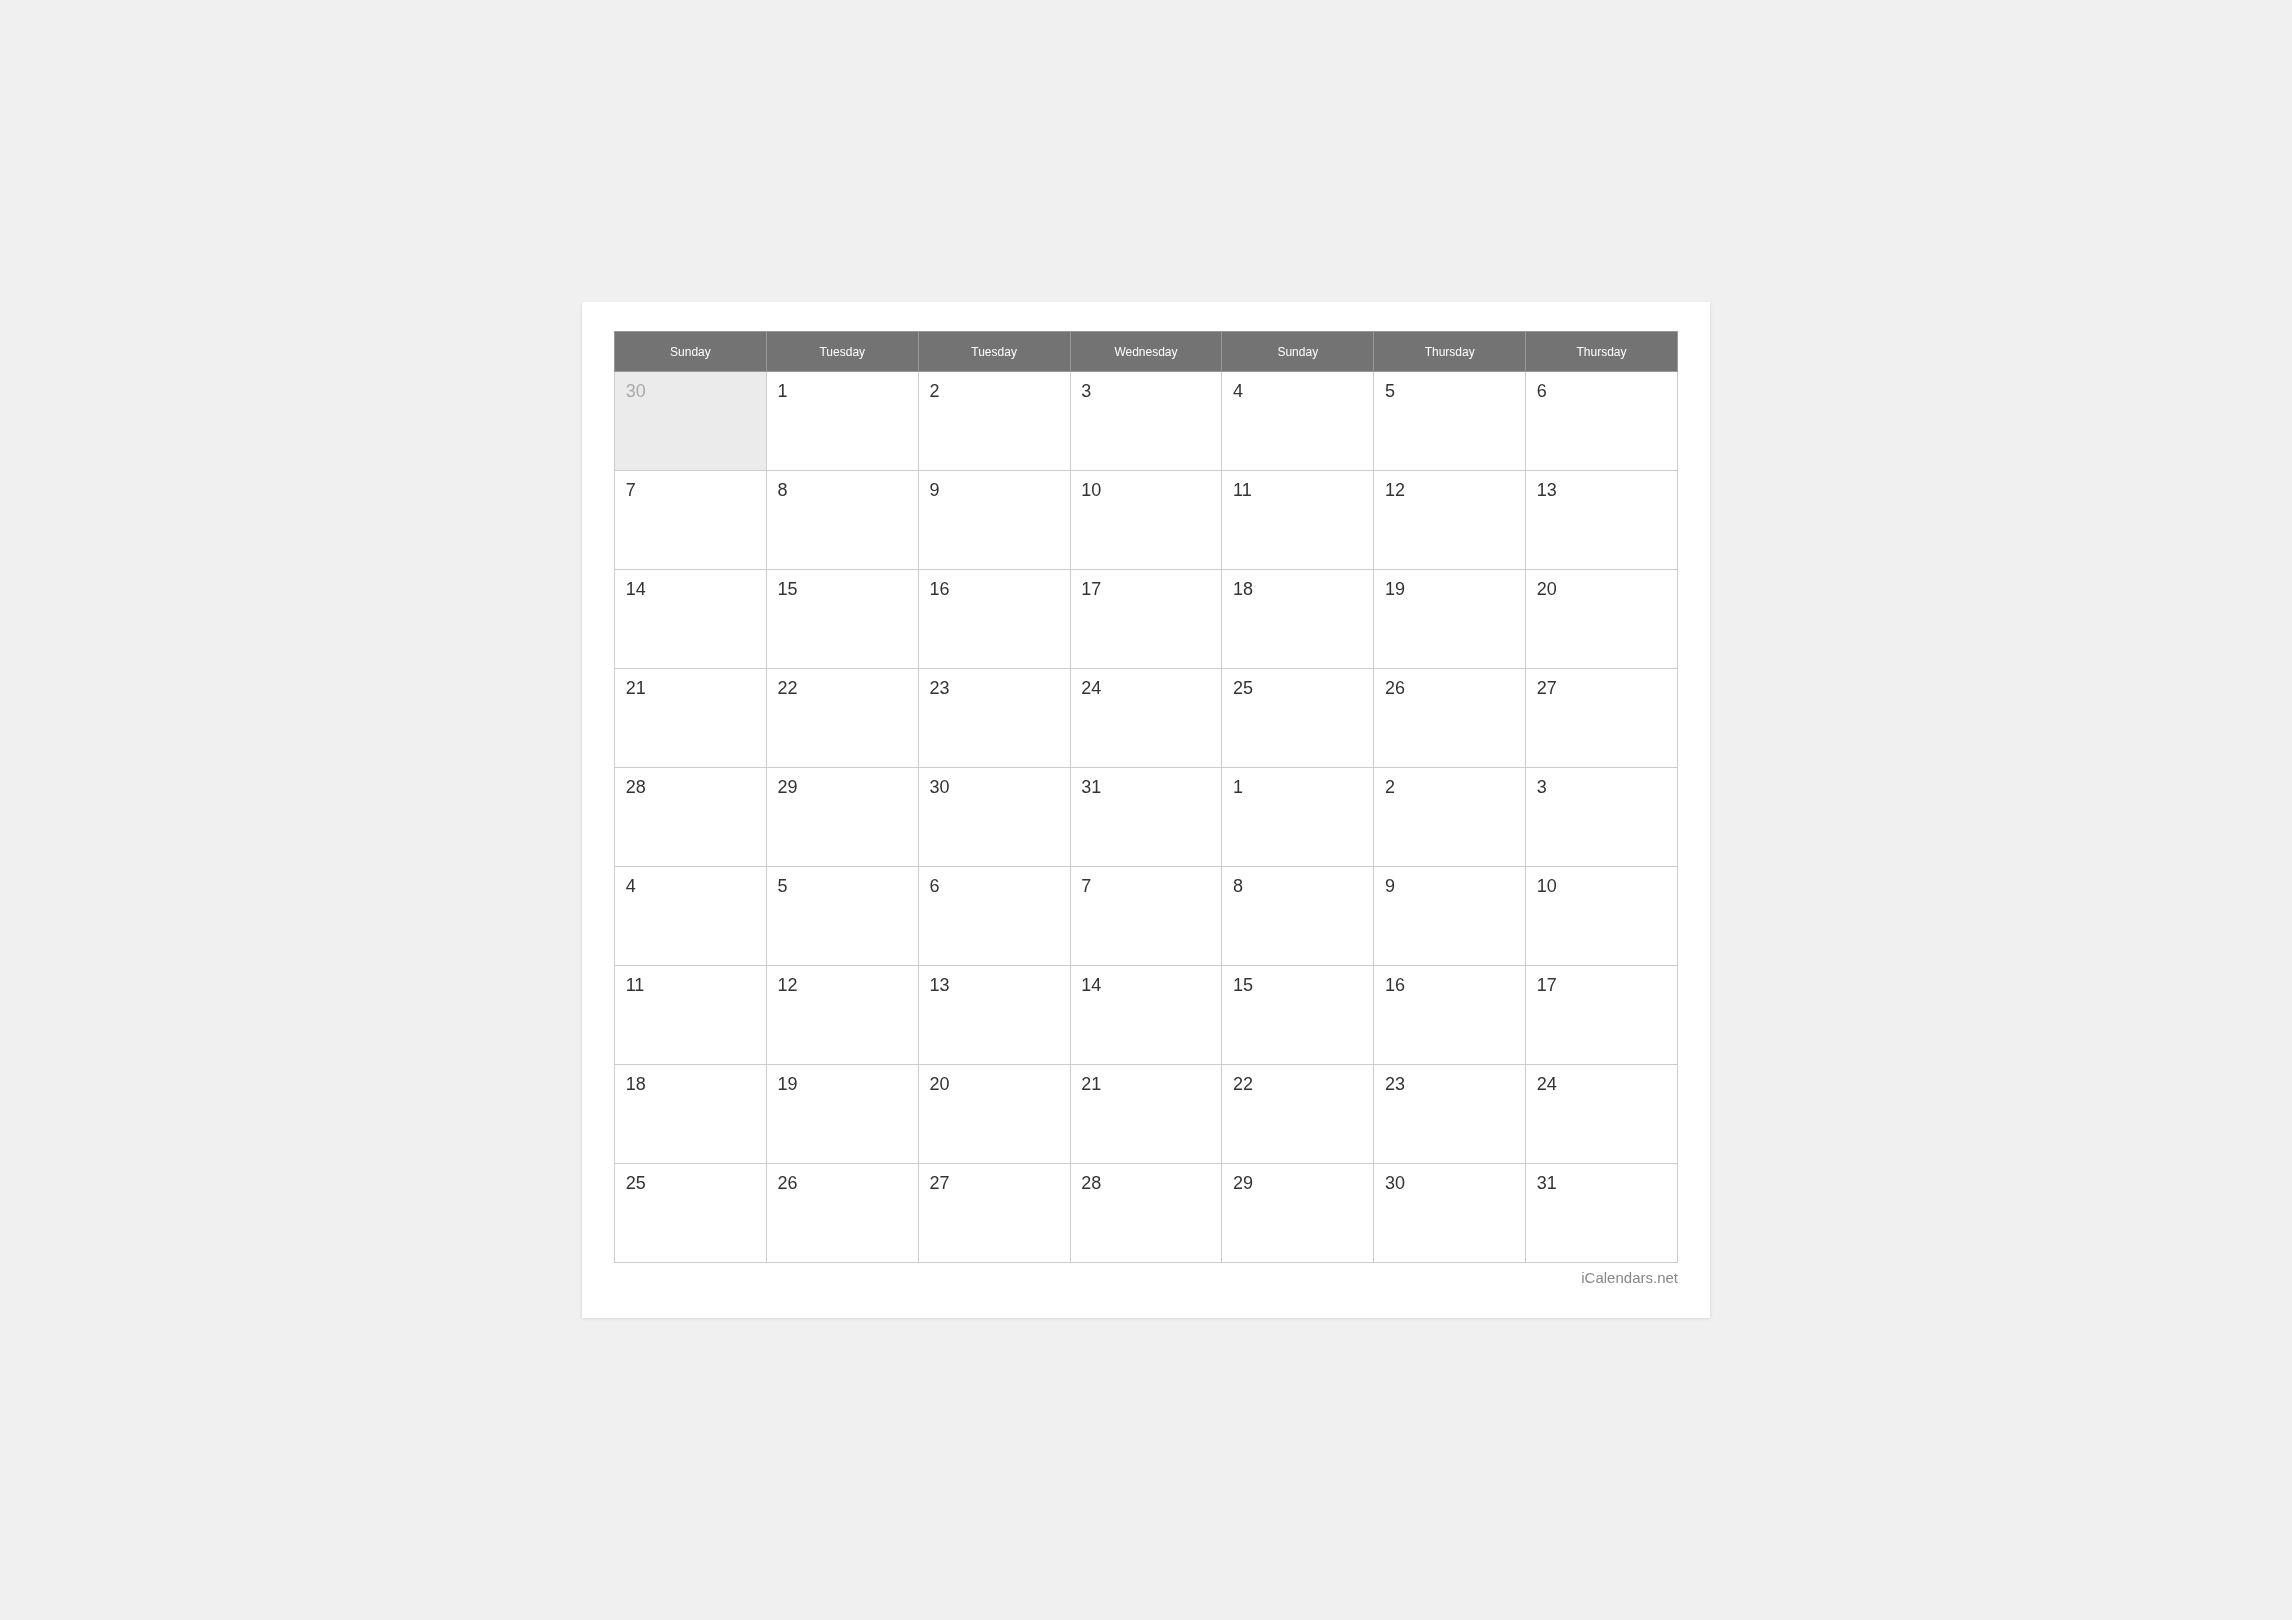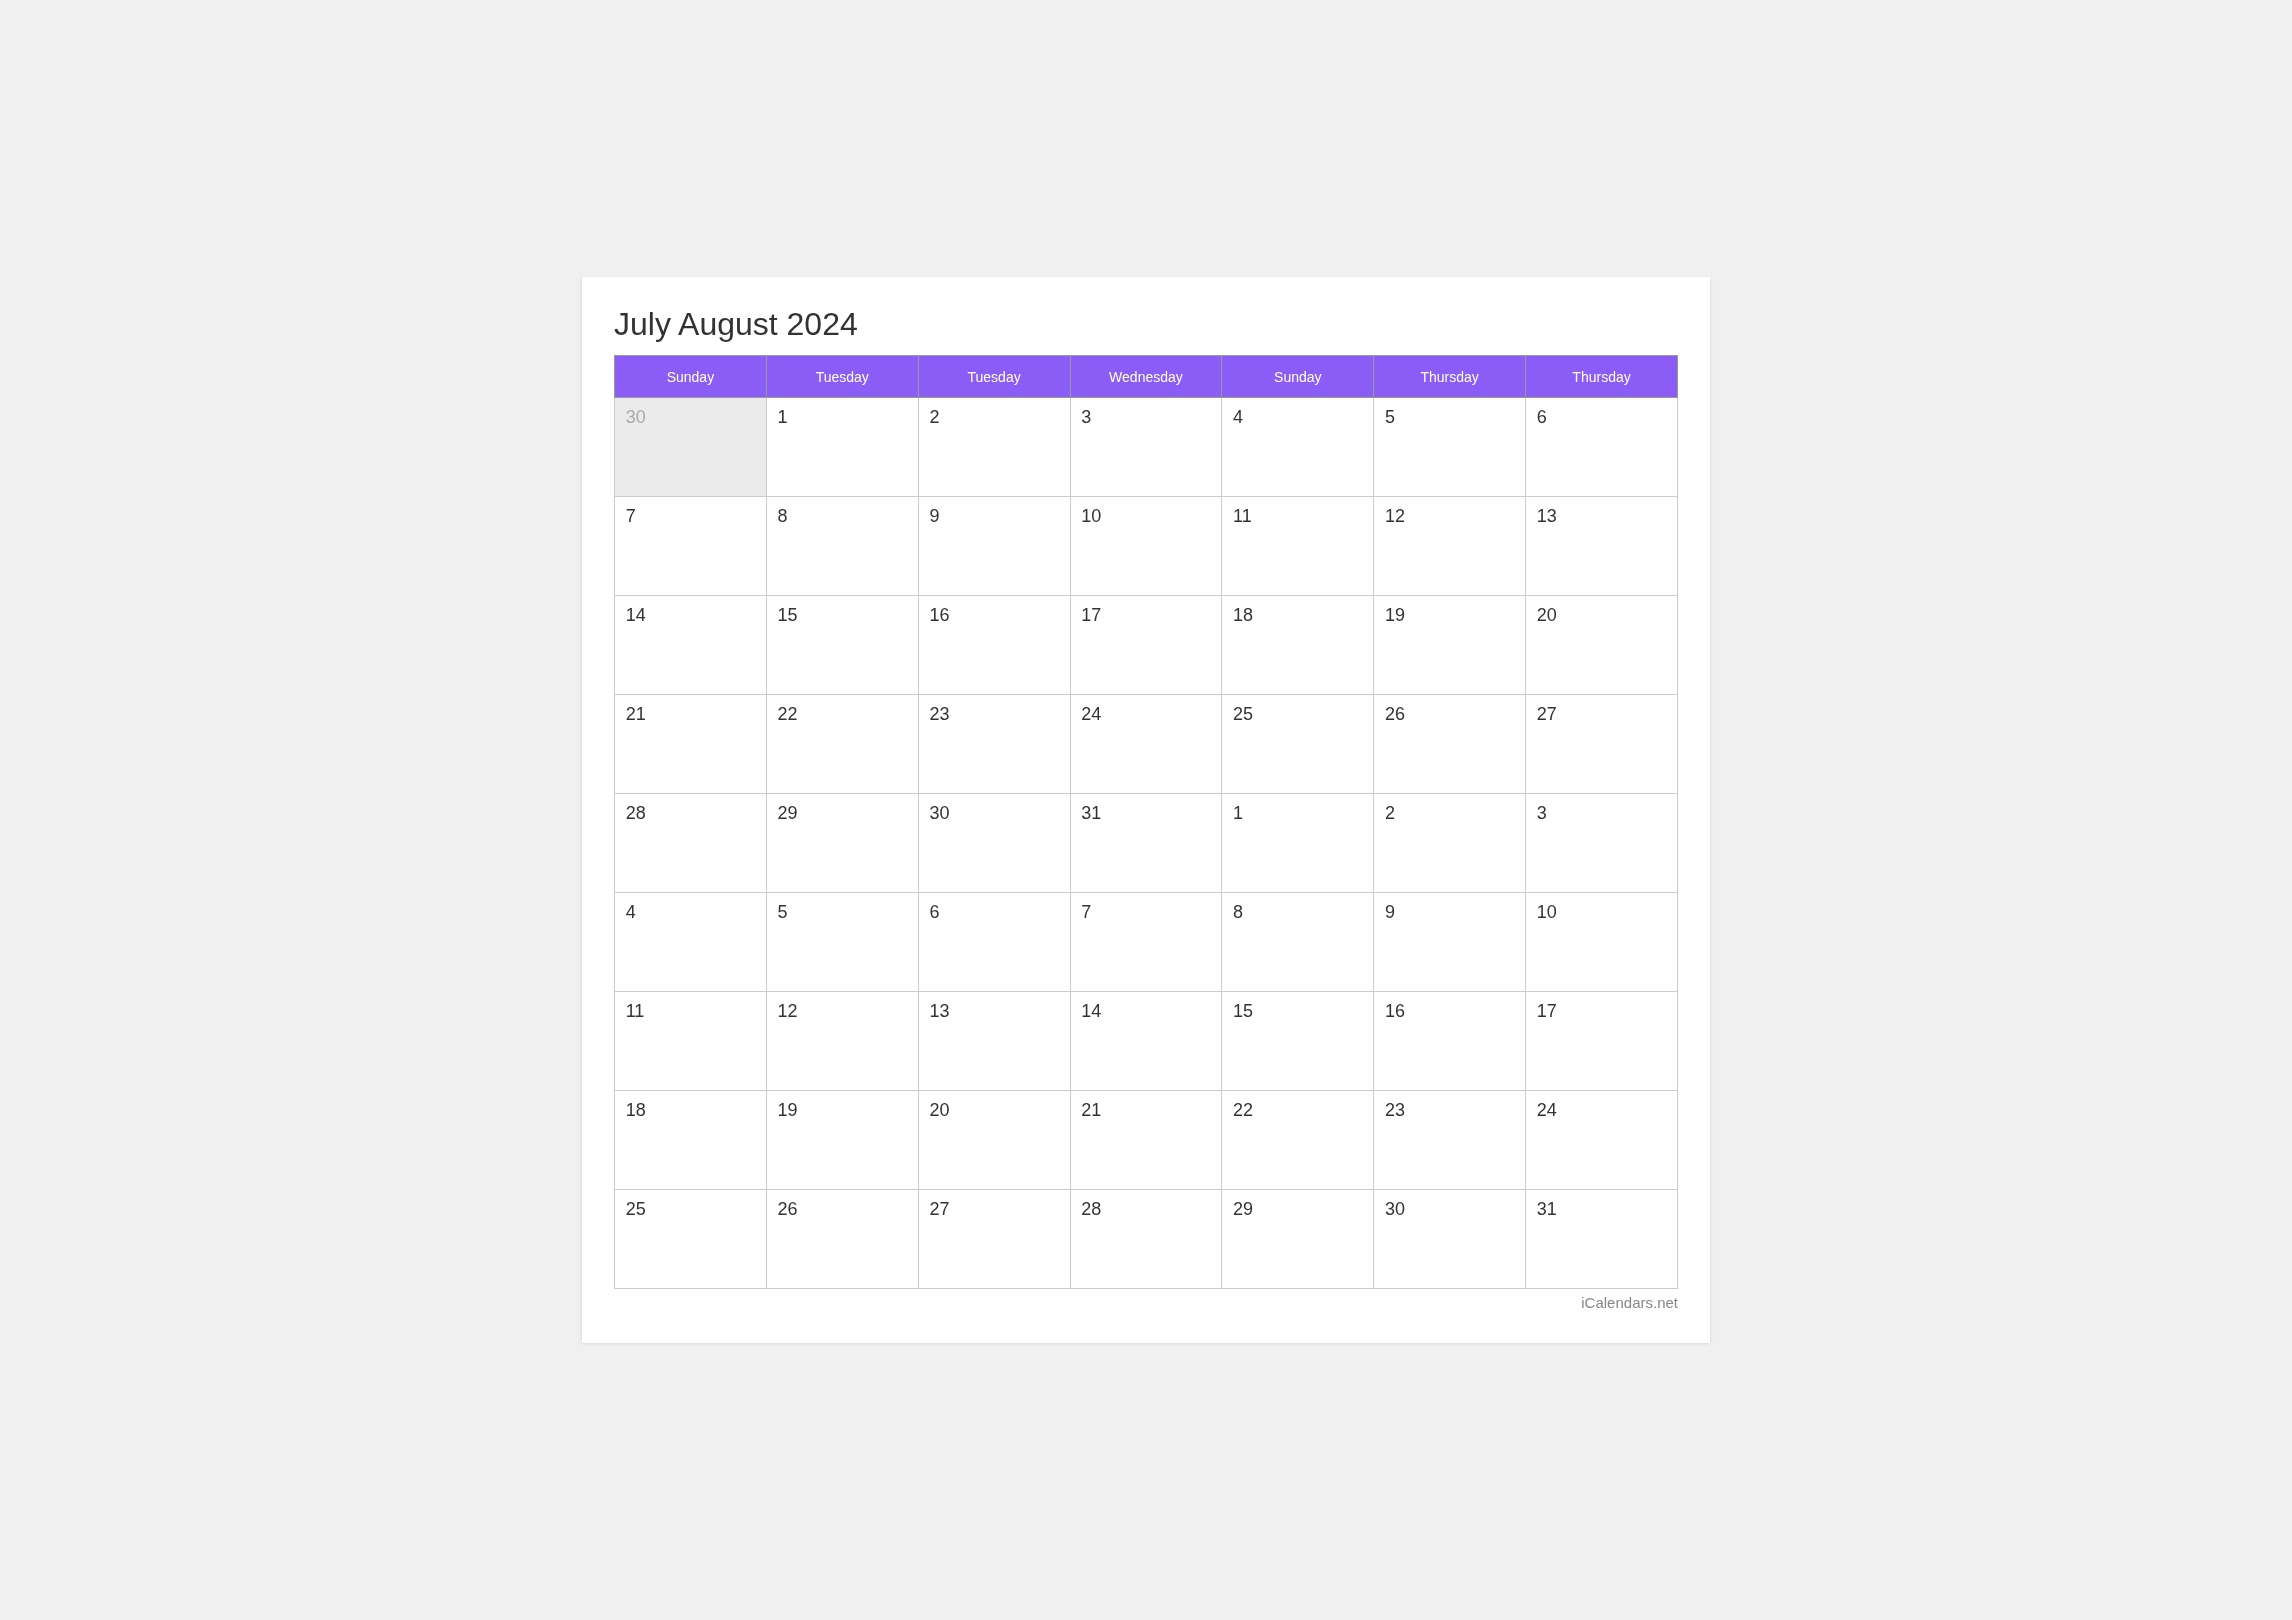--- a/index.html
+++ b/index.html
@@ -30,24 +30,24 @@
       color: #333333;
       margin-bottom: 12.5px;
     }
 
     .calendar-table {
       width: 100%;
       border-collapse: collapse;
     }
 
     .calendar-table thead tr th {
-      background-color: #8b5cf6;
+      background-color: #737373;
       color: #ffffff;
       text-align: center;
-      font-size: 14px;
+      font-size: 12px;
       font-weight: 400;
       padding: 12.5px 7.2px;
       border: 0.9px solid #999999;
     }
 
     .calendar-table tbody tr td {
       border: 0.9px solid #cccccc;
       vertical-align: top;
       padding: 9px 10.7px;
       height: 99px;
@@ -74,21 +74,20 @@
       text-align: right;
       font-size: 15px;
       color: #888888;
       margin-top: 5.4px;
     }
   </style>
 </head>
 <body>
 
 <div class="calendar-container">
-  <h1 class="calendar-title">July August 2024</h1>
   <table class="calendar-table">
     <thead>
       <tr>
       <th>Sunday</th>
           <th>Tuesday</th>
           <th>Tuesday</th>
           <th>Wednesday</th>
           <th>Sunday</th>
           <th>Thursday</th>
           <th>Thursday</th>

